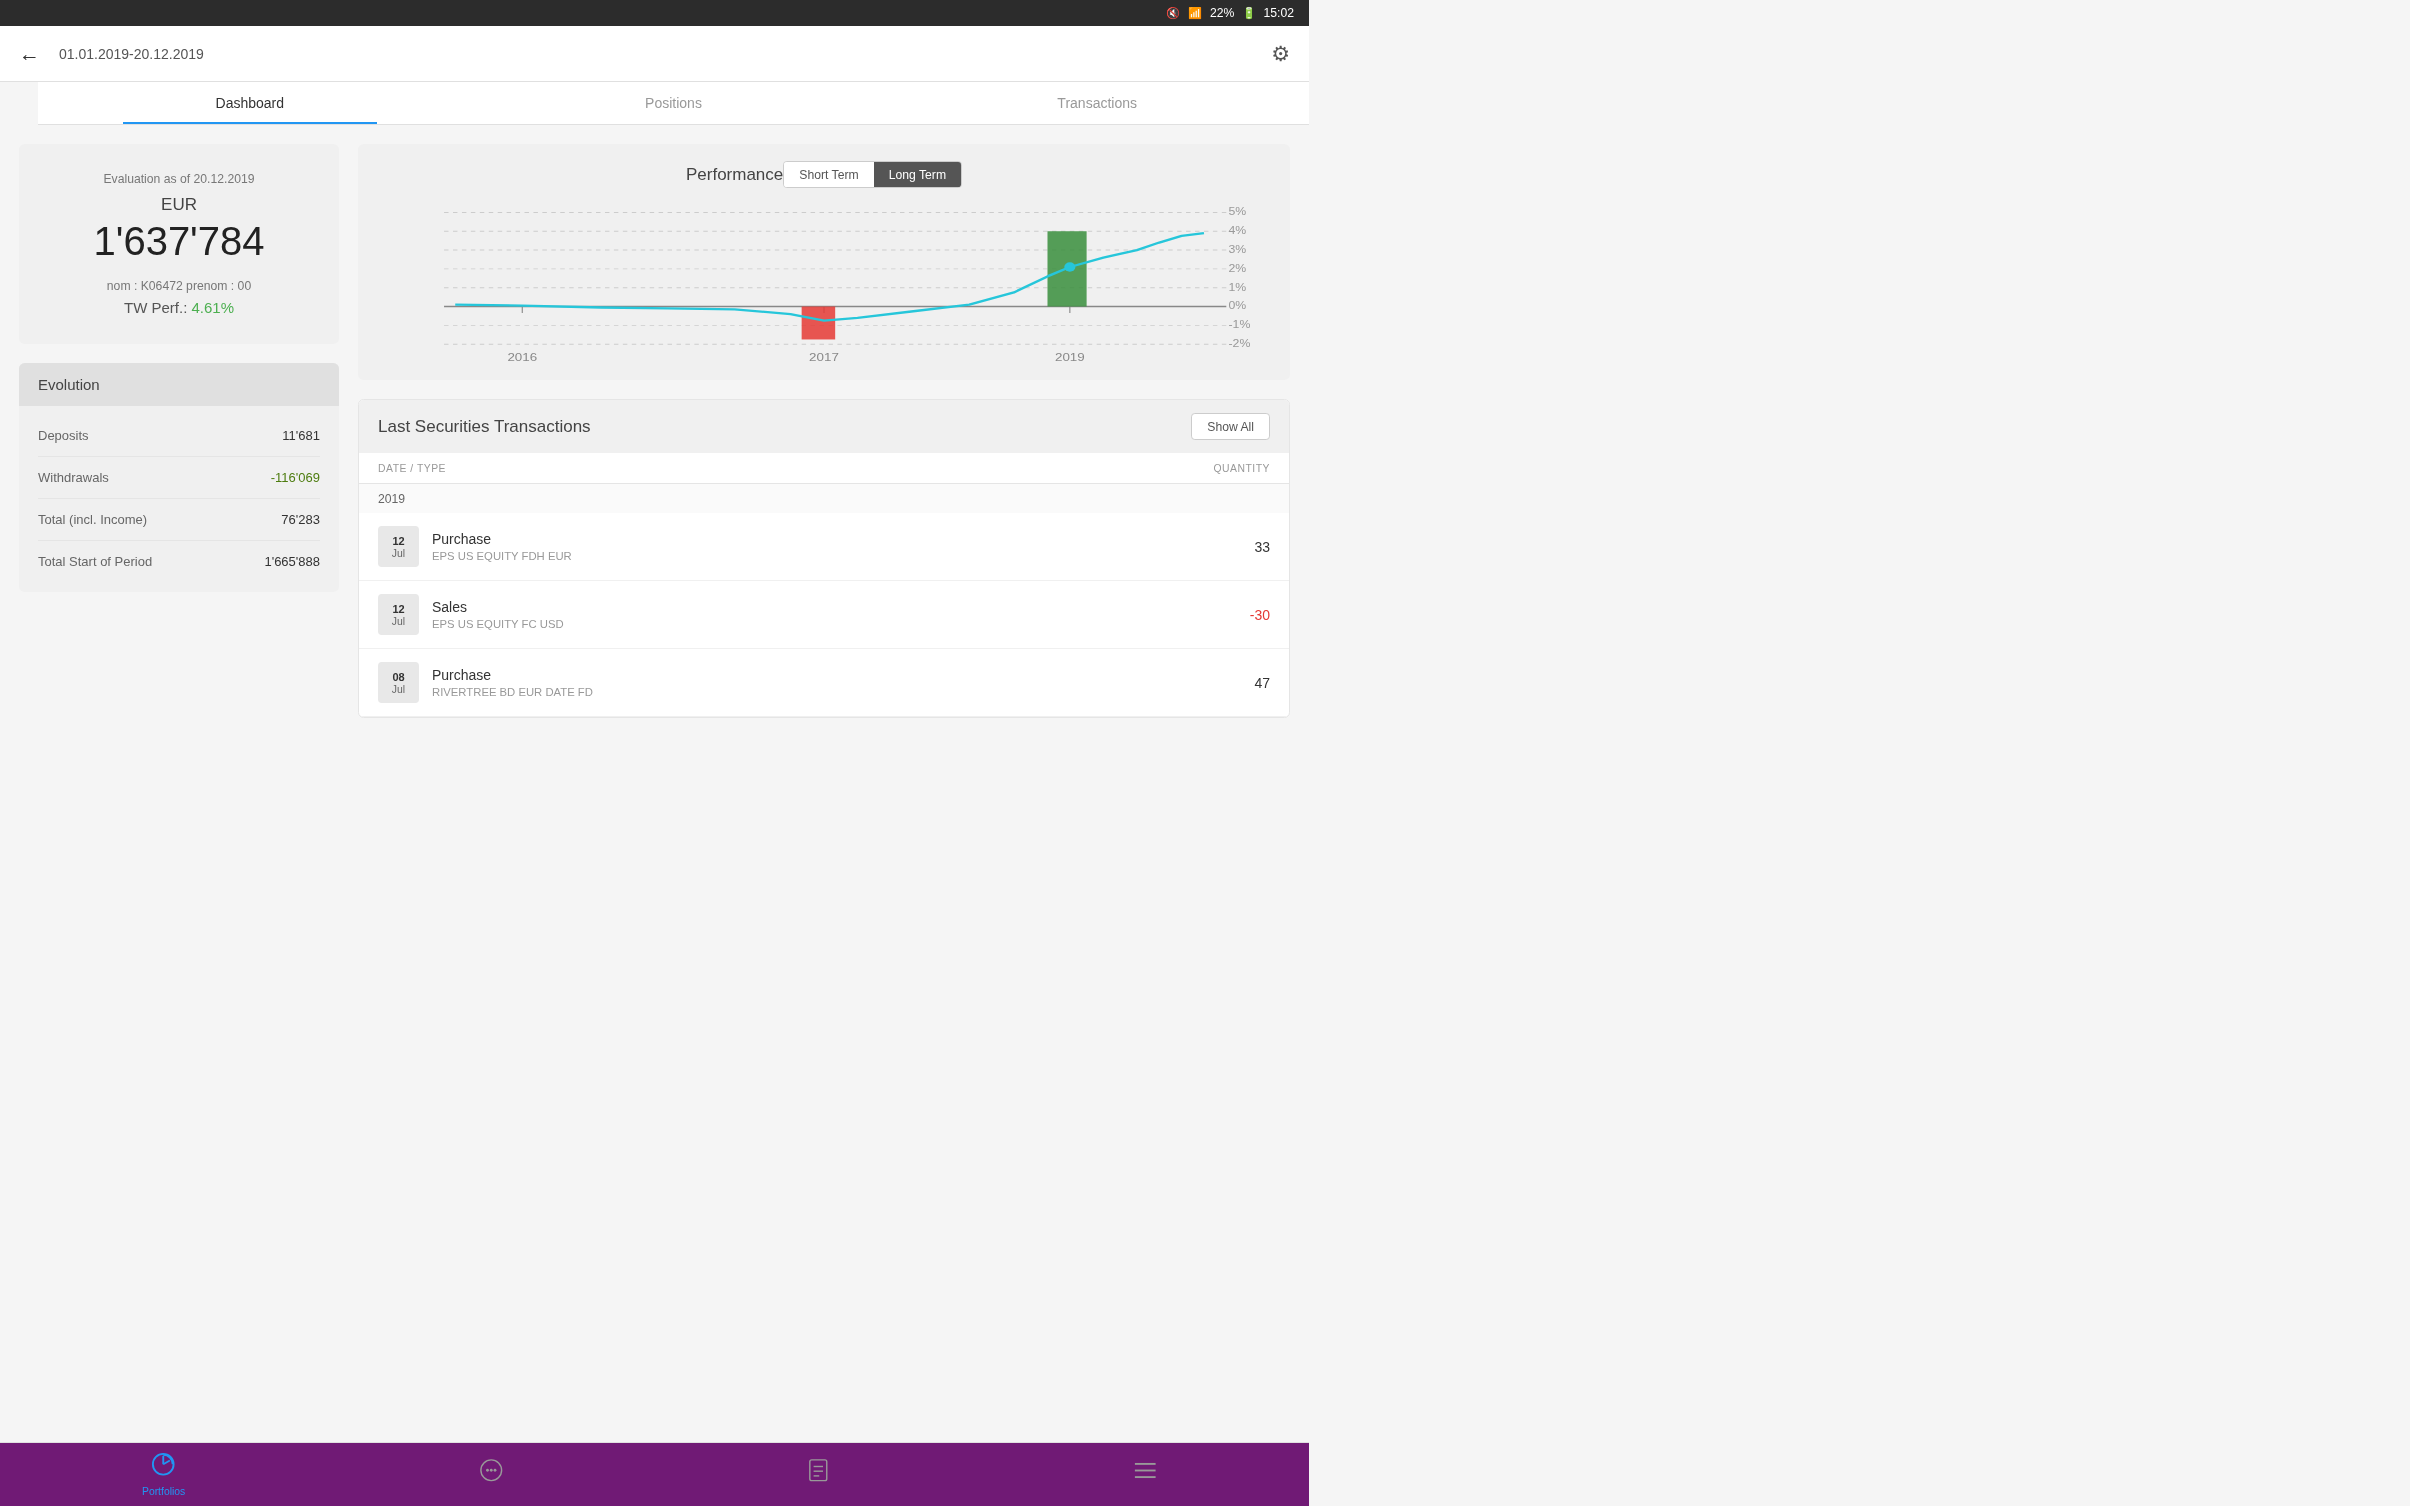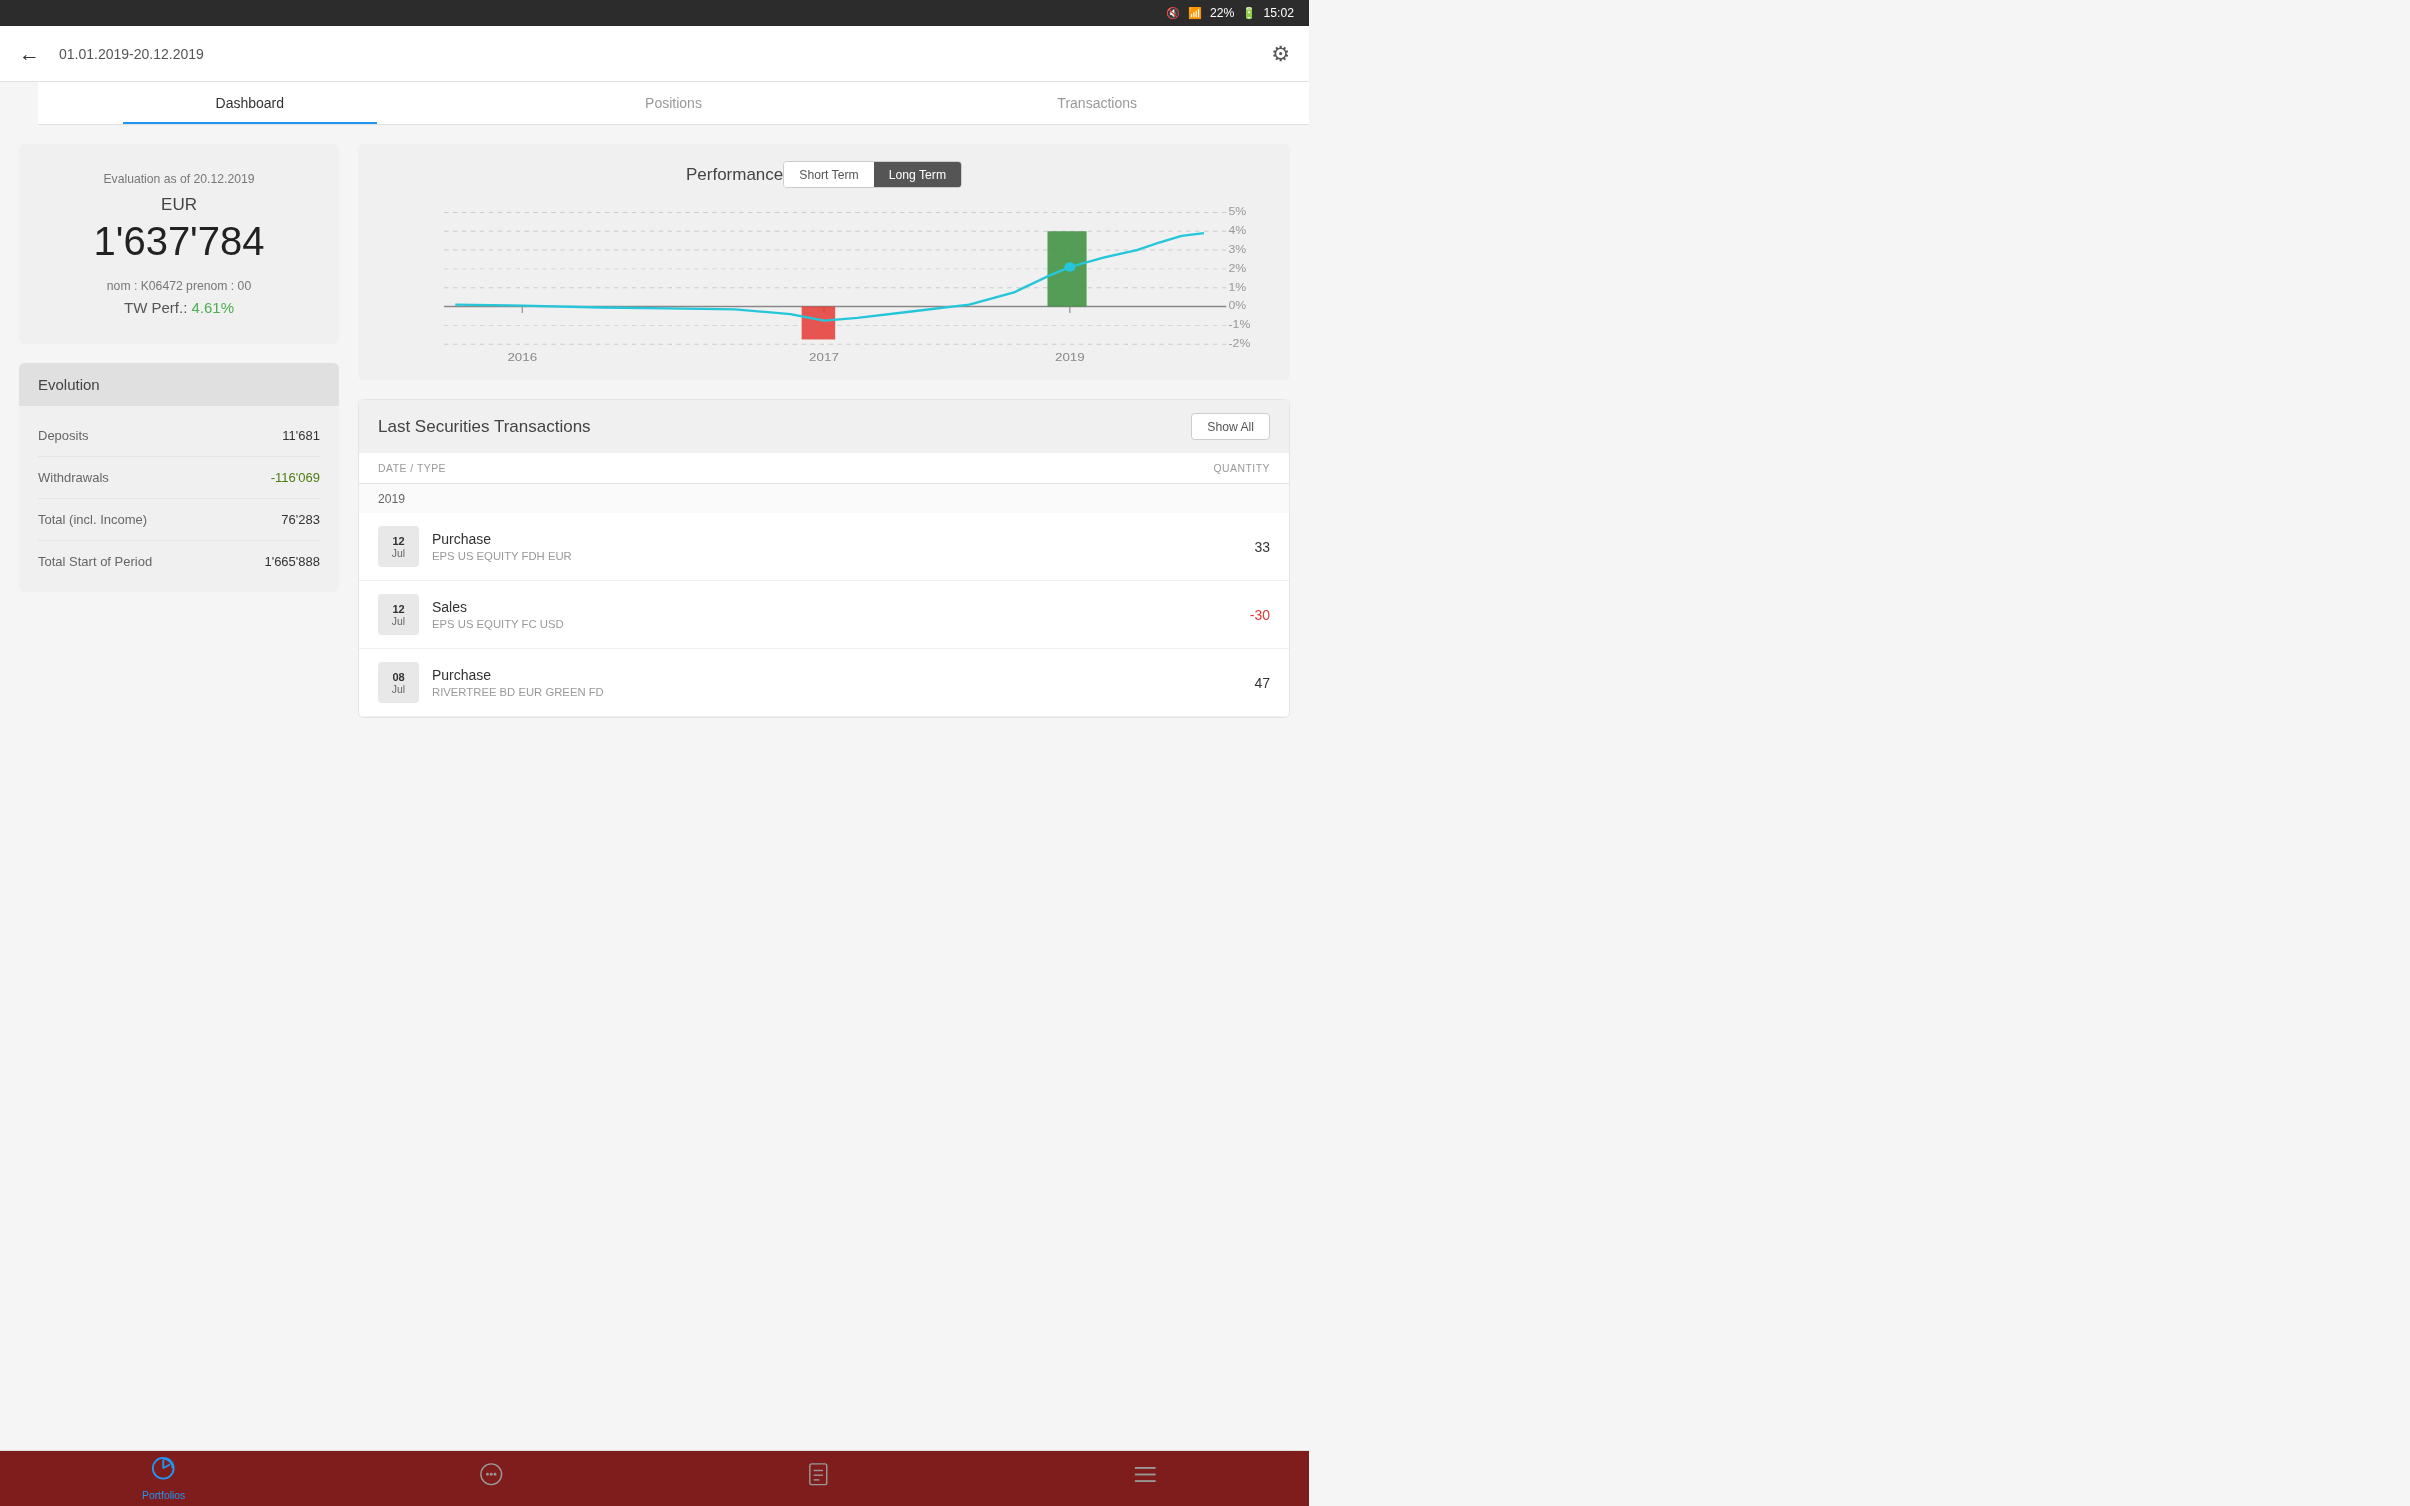--- a/index.html
+++ b/index.html
@@ -323,24 +323,24 @@
     .trans-qty {
       font-size: 14px;
       color: #333;
     }
     .trans-qty.negative {
       color: #e53935;
     }
 
     
     .bottom-nav {
-      background: #7f1d1d;
+      background: #701a75;
       border-top: 0.9px solid #e0e0e0;
       display: flex;
-      height: 56px;
+      height: 64px;
       position: fixed;
       bottom: 0;
       left: 0;
       right: 0;
       width: 1309px;
     }
     .bottom-nav-item {
       flex: 1;
       display: flex;
       flex-direction: column;
@@ -524,21 +524,21 @@
         <span class="trans-qty negative">-30</span>
       </div>
 
       <div class="trans-row">
         <div class="trans-date-box">
           <span class="trans-date-day">08</span>
           <span class="trans-date-month">Jul</span>
         </div>
         <div class="trans-info">
           <div class="trans-type">Purchase</div>
-          <div class="trans-security">RIVERTREE BD EUR GREEN FD</div>
+          <div class="trans-security">RIVERTREE BD EUR DATE FD</div>
         </div>
         <span class="trans-qty">47</span>
       </div>
     </div>
   </div>
 </div>
 
 <div class="bottom-nav">
   <div class="bottom-nav-item active">
     <span class="nav-icon">

